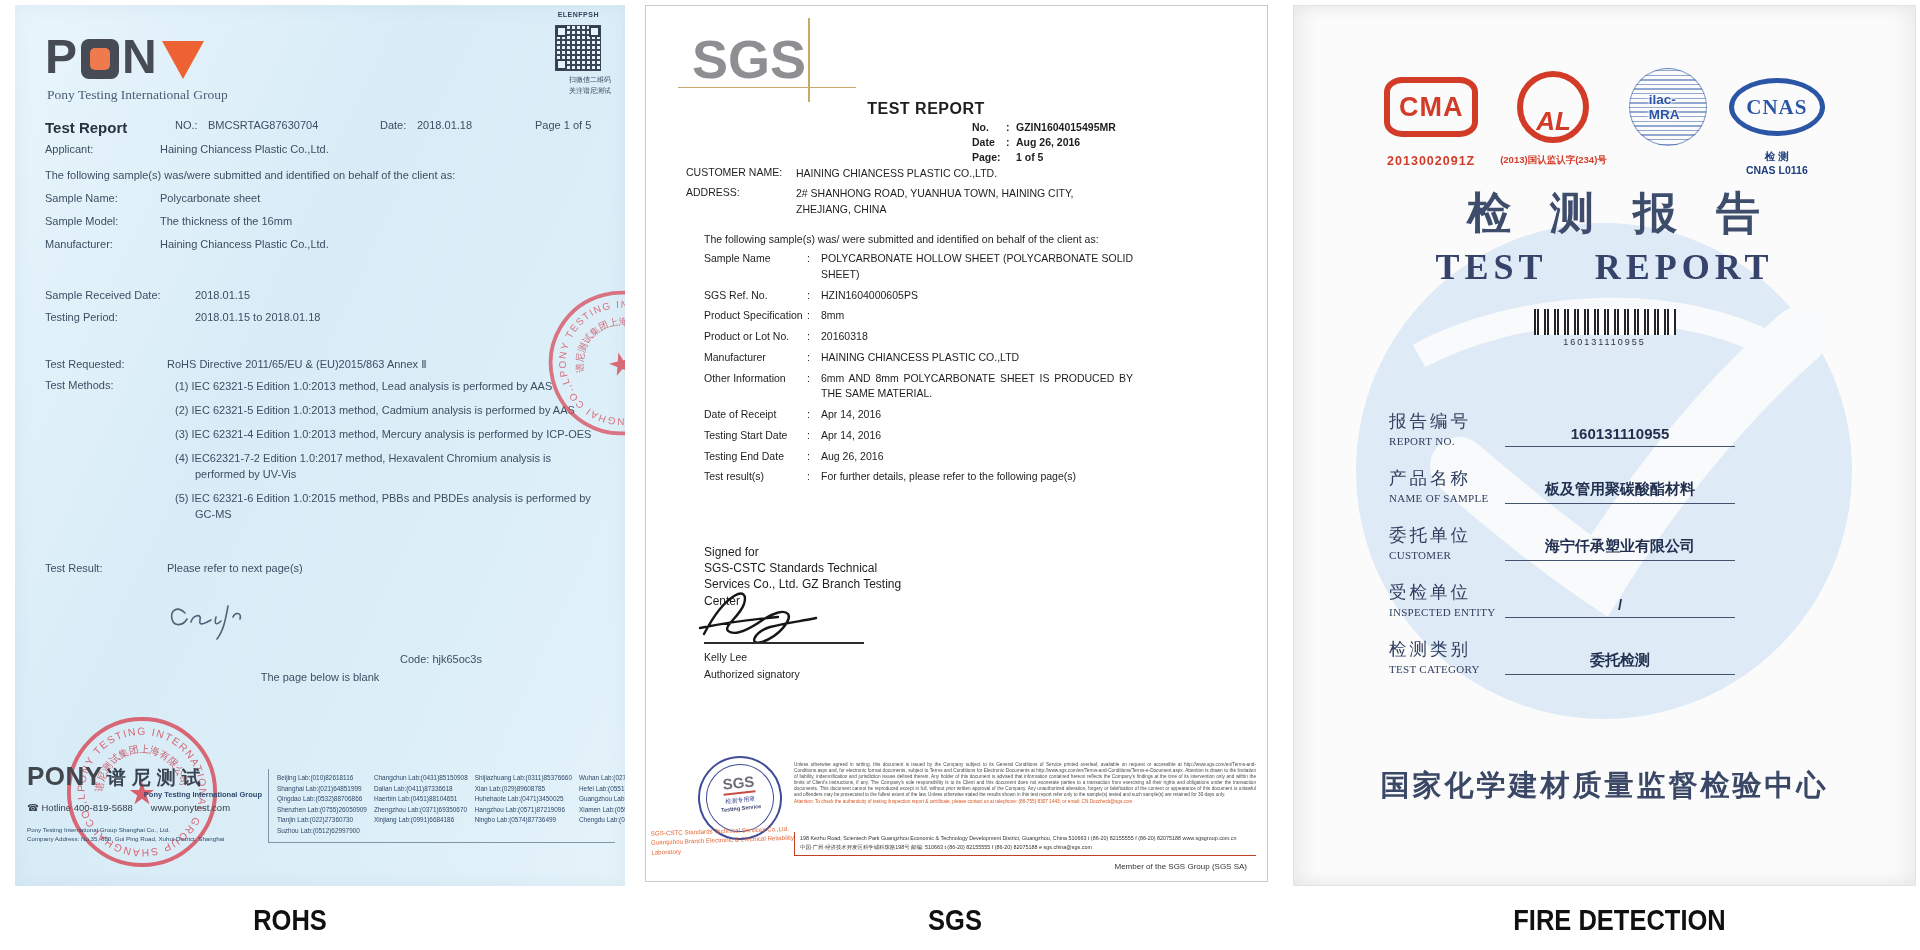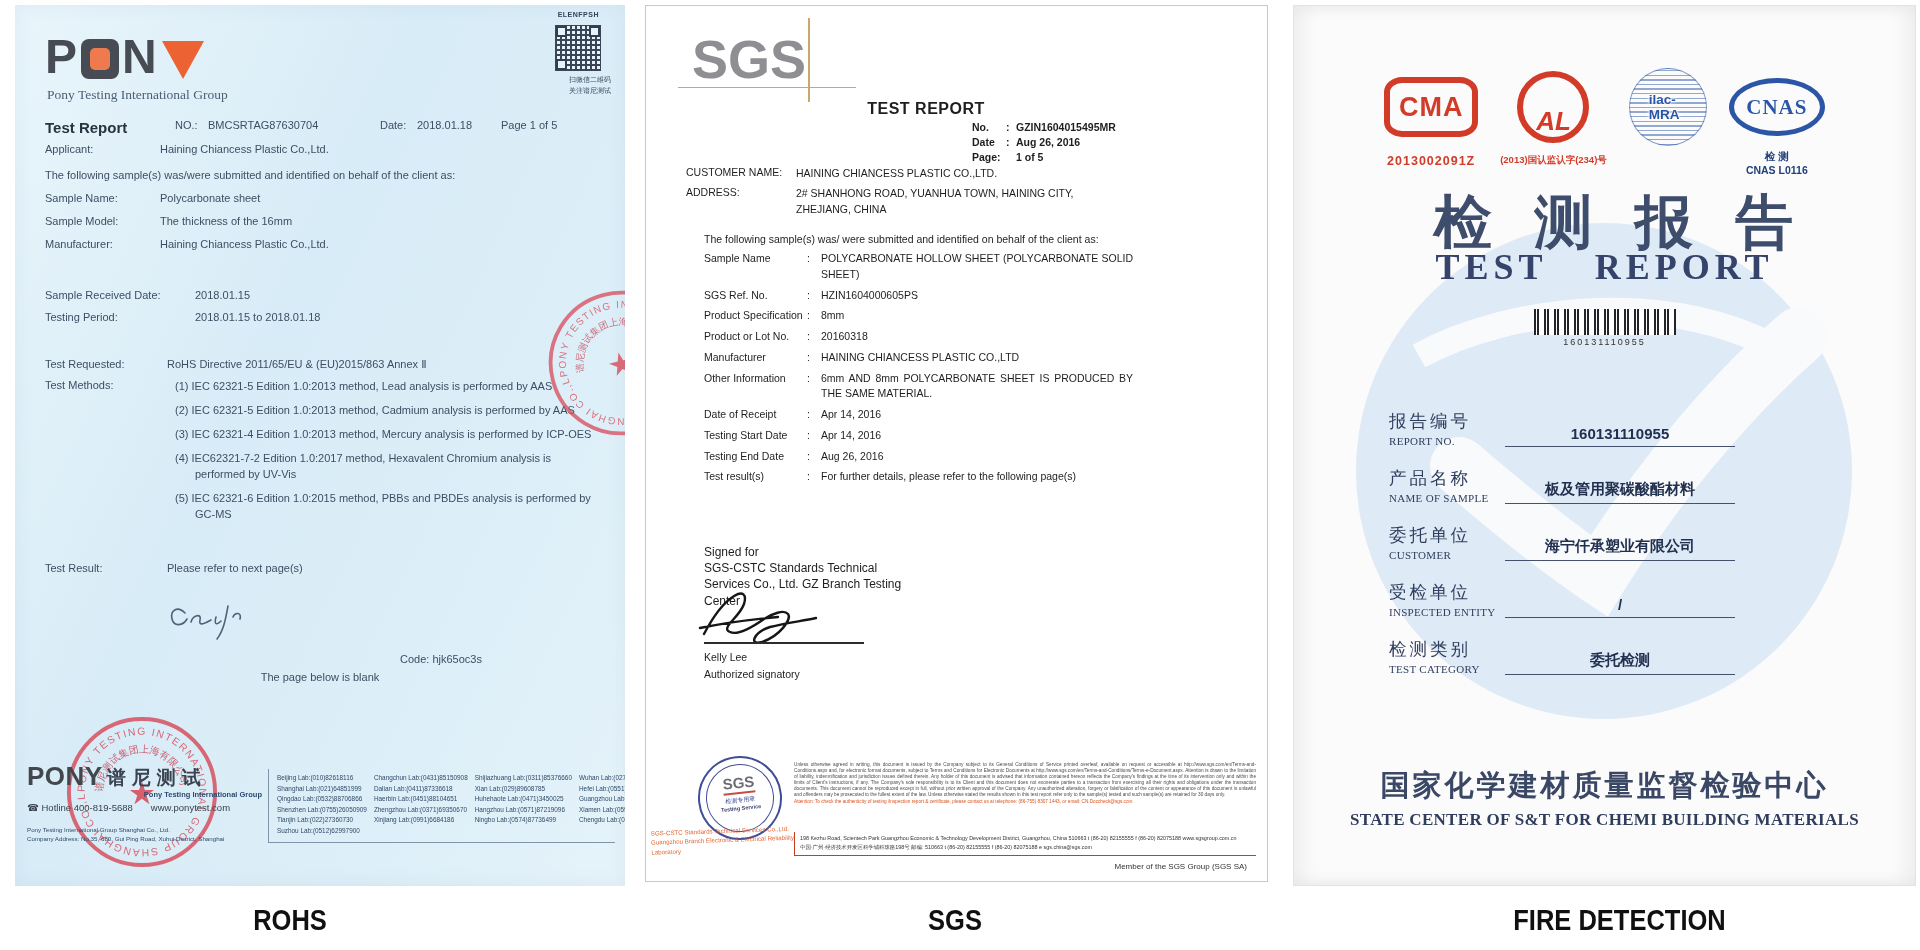--- a/index.html
+++ b/index.html
@@ -28,21 +28,21 @@
   .pony-o { position:relative; width:38px; height:40px; background:#474c54; border-radius:8px; margin:0 3px 2px; }
   .pony-o i { position:absolute; inset:9px; background:#ef7a4e; border-radius:5px; }
   .pony-y { width:0; height:0; border-left:21px solid transparent; border-right:21px solid transparent;
             border-top:38px solid #ed6233; margin:0 0 2px 4px; }
   .pony-sub { top:82px; left:32px; font-family:"Liberation Serif","DejaVu Serif",serif; font-size:13.5px; color:#4c6076; }
   .d1head { top:114px; left:30px; right:20px; height:18px; }
   .d1head span { position:absolute; top:0; }
   .d1title { left:0; font-size:15px; font-weight:bold; color:#27333f; }
   .d1no-l { left:130px; } .d1no-v { left:163px; }
   .d1date-l { left:335px; } .d1date-v { left:372px; }
-  .d1page { left:456px; }
+  .d1page { left:490px; }
   .methods { position:absolute; left:30px; right:20px; top:374px; display:flex; }
   .methods .l3 { width:122px; flex:none; }
   .mlist { flex:1; max-width:452px; }
   .mlist p { margin:0 8px 8px; line-height:1.45; padding-left:20px; text-indent:-20px; }
   .d1code { top:648px; left:385px; }
   .d1blank { top:666px; left:0; right:0; text-align:center; }
   .sig1 { top:596px; left:152px; }
   .stamp-pony { position:absolute; opacity:.82; }
   .stamp-foot { left:48px; top:708px; width:158px; height:158px; }
   .stamp-edge { right:-72px; top:282px; width:152px; height:152px; transform:rotate(-14deg); opacity:.75; }
@@ -112,21 +112,21 @@
   .ilac-badge { width:78px; height:78px; border-radius:50%; border:1px solid rgba(43,85,165,.55); position:relative;
       background:repeating-linear-gradient(0deg, rgba(43,85,165,.5) 0 1.4px, transparent 1.4px 4.6px); }
   .ilac-badge b { position:absolute; top:50%; left:50%; transform:translate(-50%,-50%); color:#2b55a5;
       font-weight:800; font-size:13.5px; text-shadow:0 0 2px #fff,0 0 3px #fff,0 0 4px #fff; }
   .cnas-badge { width:96px; height:58px; border:5px solid #2b55a5; border-radius:50%; display:flex; align-items:center; justify-content:center; }
   .cnas-badge b { font-family:"Liberation Serif","DejaVu Serif",serif; font-size:21px; font-weight:900; color:#2b55a5; letter-spacing:1px; }
   .lgcap-red { margin-top:8px; font-size:12.5px; font-weight:bold; color:#d23b28; letter-spacing:1px; }
   .lgcap-red.small { font-size:9.5px; letter-spacing:0; }
   .lgcap-blue { margin-top:4px; font-size:10.5px; font-weight:bold; color:#20407e; text-align:center; line-height:1.3; }
   .d3title-cn { top:178px; left:0; right:0; text-align:center; font-family:"Liberation Serif","DejaVu Serif",serif;
-                font-size:58px; font-weight:700; letter-spacing:14px; color:#3e4d6b;padding-left:32px; }
+                font-size:44px; font-weight:700; letter-spacing:14px; color:#3e4d6b;padding-left:32px; }
   .d3title-en { top:240px; left:0; right:0; text-align:center; font-family:"Liberation Serif","DejaVu Serif",serif;
                 font-size:36px; font-weight:600; letter-spacing:5px; word-spacing:34px; color:#36436a; }
   .d3bar { top:303px; left:0; right:0; display:flex; flex-direction:column; align-items:center; }
   .bars { width:142px; height:26px;
      background:repeating-linear-gradient(90deg,#23242a 0 1.6px,#fff 1.6px 3px,#23242a 3px 5.4px,#fff 5.4px 6.6px,#23242a 6.6px 7.4px,#fff 7.4px 10px); }
   .barnum { margin-top:2px; font-size:9px; letter-spacing:2px; color:#333; }
   .d3fields { top:400px; left:95px; right:60px; }
   .d3fr { display:flex; align-items:flex-end; margin-bottom:16px; height:41px; }
   .d3fl { width:108px; flex:none; text-align:left; }
   .d3fl .cn { font-family:"Liberation Serif","DejaVu Serif",serif; font-size:17.5px; letter-spacing:3px; color:#2f3e5e; }
@@ -518,20 +518,19 @@
         <div class="d3fl">
           <div class="cn">检测类别</div>
           <div class="en">TEST CATEGORY</div>
         </div>
         <div class="d3fv">委托检测</div>
       </div>
     </div>
 
     <div class="d3abs d3org d3z">
       <div class="ocn">国家化学建材质量监督检验中心</div>
-      <div class="oen">STATE CENTER OF S&amp;T FOR CHEMI BUILDING MATERIALS</div>
     </div>
   </div>
 
   <div class="cap cap1">ROHS</div>
   <div class="cap cap2">SGS</div>
   <div class="cap cap3">FIRE DETECTION</div>
 </div>
 
 </body></html>

